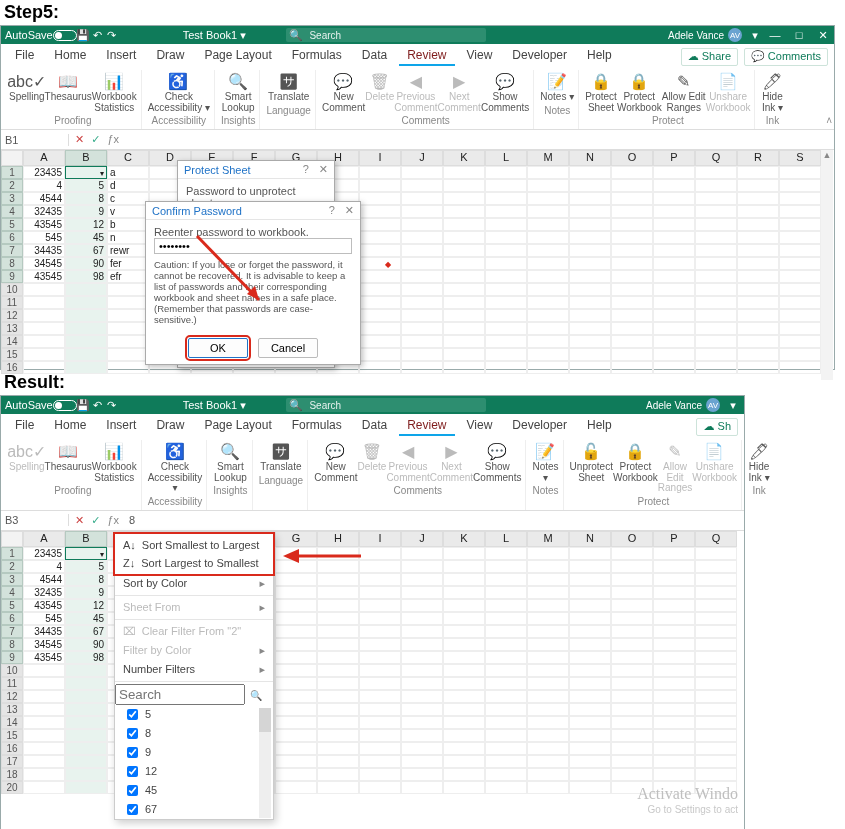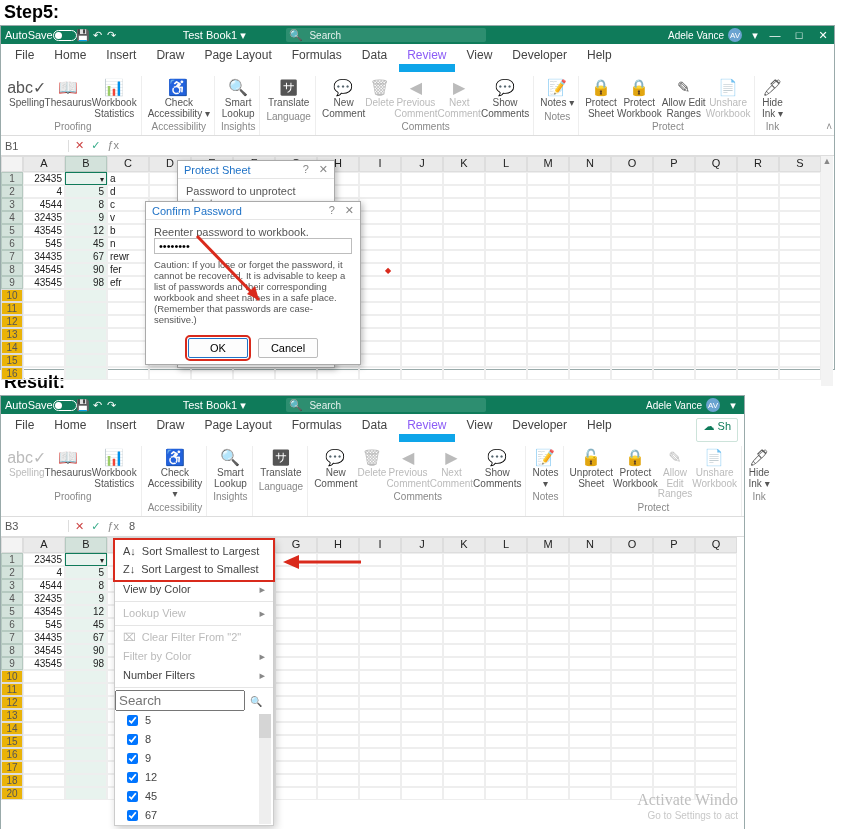--- a/index.html
+++ b/index.html
@@ -17,21 +17,21 @@
   .searchbar input { background:transparent; border:none; color:#fff; font-size:10px; width:100%; outline:none; }
   .searchbar input::placeholder{color:#e6f2ee;}
   .right-side { margin-left:auto; display:flex; align-items:center; gap:6px; padding-right:4px;}
   .acct { display:flex; align-items:center; gap:4px; font-size:10px; }
   .acct .avatar{width:14px;height:14px;border-radius:50%;background:#6aa3d0;display:flex;align-items:center;justify-content:center;font-size:8px;}
   .winbtns { display:flex; gap:10px; font-size:11px;}
   .winbtns span { width:14px; text-align:center;}
 
   .tabs { display:flex; gap:4px; padding:2px 6px 0 6px; font-size:12px; color:#444; background:#fff;}
   .tabs .tab { padding:2px 8px; }
-  .tabs .tab.active { color:#8b5cf6; border-bottom:8px solid #0ea5e9; }
+  .tabs .tab.active { color:#7f1d1d; border-bottom:2px solid #0ea5e9; }
   .tabs .right { margin-left:auto; display:flex; gap:6px; color:#0f7b5a; font-size:11px; padding-top:2px;}
   .tabs .right .btn { border:1px solid #cde3da; padding:1px 6px; border-radius:2px;}
 
   .ribbon { display:flex; padding:4px 4px 0 4px; gap:2px; background:#fff; border-bottom:1px solid #ddd; position:relative;}
   .ribgrp { display:flex; flex-direction:column; align-items:center; padding:0 4px; border-right:1px solid #eee;}
   .ribgrp:last-child{border-right:none;}
   .ribicons { display:flex; }
   .ritm { display:flex; flex-direction:column; align-items:center; font-size:10px; color:#555; }
   .ritm.dim{color:#bbb;}
   .ritm .ico { width:22px; height:22px; display:flex;align-items:center;justify-content:center; font-size:16px; }
@@ -42,21 +42,21 @@
   .namebox { width:68px; border-right:1px solid #ddd; padding:0 4px; color:#555;}
   .fxctl { display:flex; gap:7px; padding:0 6px; color:#888;}
   .fxval { flex:1; padding:0 4px; color:#555;}
 
   .grid { position:relative; font-size:11px; color:#222; }
   .hdrrow { display:flex; height:16px; }
   .selall { width:22px; border:1px solid #ddd; background:#f3f3f3;}
   .colhdr { width:42px; border:1px solid #ddd; background:#eaeaea; text-align:center;}
   .rows { }
   .row { display:flex; height:13px;}
-  .rowhdr { width:22px; border:1px solid #ddd; background:#eab308; text-align:center; color:#555; font-size:10px;}
+  .rowhdr { width:22px; border:1px solid #ddd; background:#e5e5e5; text-align:center; color:#555; font-size:10px;}
   .cell { width:42px; border:1px solid #eee; text-align:right; padding:0 2px; font-size:10px;}
   .cell.left { text-align:left;}
   .cell.selA { border:1px solid #0f7b5a; }
   .cell.selcol { background:#e8f3ee; }
   .colhdr.sel, .rowhdr.sel{ background:#d3e2db; border-color:#b5c9c0;}
 
   
   .dialog { position:absolute; background:#fff; border:1px solid #aaa; box-shadow:2px 2px 6px rgba(0,0,0,0.25); font-size:11px; color:#333;}
   .dlg-title { height:18px; display:flex; align-items:center; padding:0 6px; border-bottom:1px solid #e5e5e5; color:#444;}
   .dlg-title .sp { margin-left:auto; display:flex; gap:10px; color:#888;}
@@ -131,20 +131,24 @@
       <span class="tab">Home</span>
       <span class="tab">Insert</span>
       <span class="tab">Draw</span>
       <span class="tab">Page Layout</span>
       <span class="tab">Formulas</span>
       <span class="tab">Data</span>
       <span class="tab active">Review</span>
       <span class="tab">View</span>
       <span class="tab">Developer</span>
       <span class="tab">Help</span>
+      <div class="right">
+        <span class="btn">☁ Share</span>
+        <span class="btn">💬 Comments</span>
+      </div>
     </div>
 
   <div class="ribbon" id="ribTop">
       <div class="ribgrp">
         <div class="ribicons">
           <div class="ritm">
             <div class="ico">abc✓</div>
             <div class="lbl">Spelling</div>
           </div>
           <div class="ritm">
@@ -1267,26 +1271,26 @@
         <div class="row-ctx">
           <span>A↓</span>
           <span>Sort Smallest to Largest</span>
         </div>
         <div class="row-ctx">
           <span>Z↓</span>
           <span>Sort Largest to Smallest</span>
         </div>
       </div>
       <div class="row-ctx">
-          <span>View by Color</span>
+          <span>Sort by Color</span>
           <span class="arr">▸</span>
         </div>
       <div class="sep"></div>
       <div class="row-ctx dim">
-          <span>Lookup View</span>
+          <span>Sheet From</span>
           <span class="arr">▸</span>
         </div>
       <div class="sep"></div>
       <div class="row-ctx dim">
           <span>⌧</span>
           <span>Clear Filter From "2"</span>
         </div>
       <div class="row-ctx dim">
           <span>Filter by Color</span>
           <span class="arr">▸</span>

